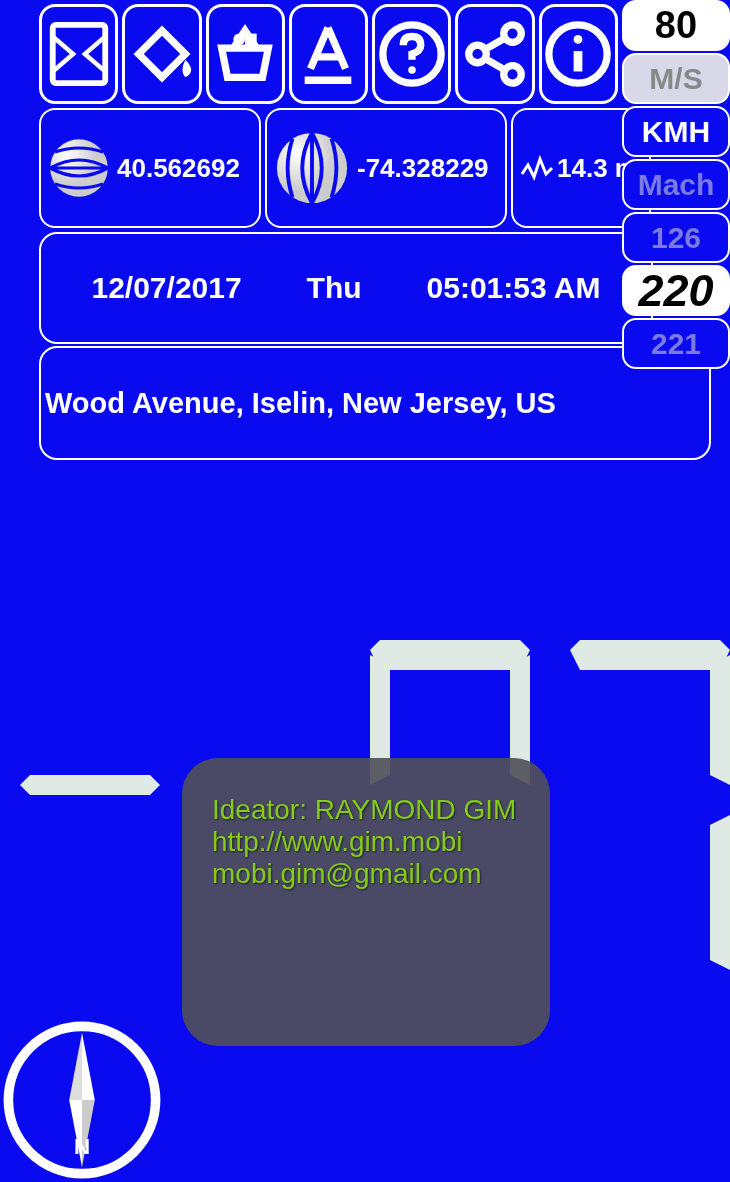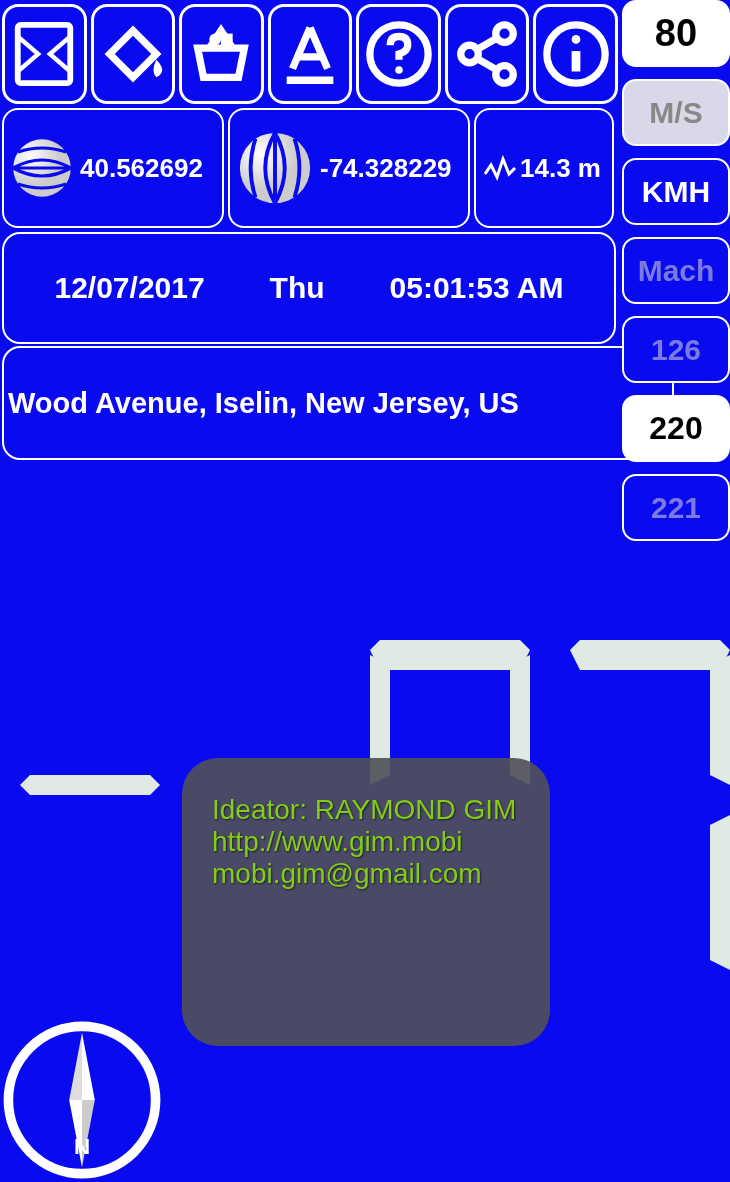--- a/index.html
+++ b/index.html
@@ -25,37 +25,38 @@
 
   .right-col {
     position: absolute;
     right: 0;
     top: 0;
     width: 108px;
     display: flex;
     flex-direction: column;
   }
   .right-cell {
-    height: 67px;
+    height: 51px;
     border: 2px solid #fff;
     border-radius: 14px;
     display: flex;
     align-items: center;
     justify-content: center;
     font-size: 30px;
     font-weight: bold;
-    margin-bottom: 12px;
+    margin-bottom: 2px;
   }
   .right-cell.white { background: #fff; color: #000; }
   .right-cell.dim   { background: #d8d8e8; color: #888; }
   .right-cell.blue  { background: #0a0af0; color: #fff; }
   .right-cell.blue-dim { background: #0a0af0; color: #7a7ae0; }
 
   .main-left {
     width: 620px;
+    padding-left: 37px;
   }
 
   .coords-row {
     display: flex;
     gap: 4px;
     padding: 2px;
   }
   .coord-box {
     background: #0a0af0;
     border: 2px solid #fff;
@@ -142,21 +143,21 @@
 </style>
 </head>
 <body>
 
 <div class="right-col">
   <div class="right-cell white" style="font-size:38px;">80</div>
   <div class="right-cell dim">M/S</div>
   <div class="right-cell blue">KMH</div>
   <div class="right-cell blue-dim">Mach</div>
   <div class="right-cell blue-dim">126</div>
-  <div class="right-cell white" style="font-size:32px;">220</div>
+  <div class="right-cell white" style="font-size:45px;font-style:italic;">220</div>
   <div class="right-cell blue-dim">221</div>
 </div>
 
 <div class="main-left">
 
   <div class="toolbar">
     <div class="toolbar-btn">
       <svg viewBox="0 0 24 24">
           <rect x="3" y="2" width="18" height="20" rx="1" fill="none" stroke="#fff" stroke-width="2"></rect>
           <path d="M3 6 L10 12 L3 18 M21 6 L14 12 L21 18" stroke="#fff" stroke-width="1.5" fill="none"></path>

